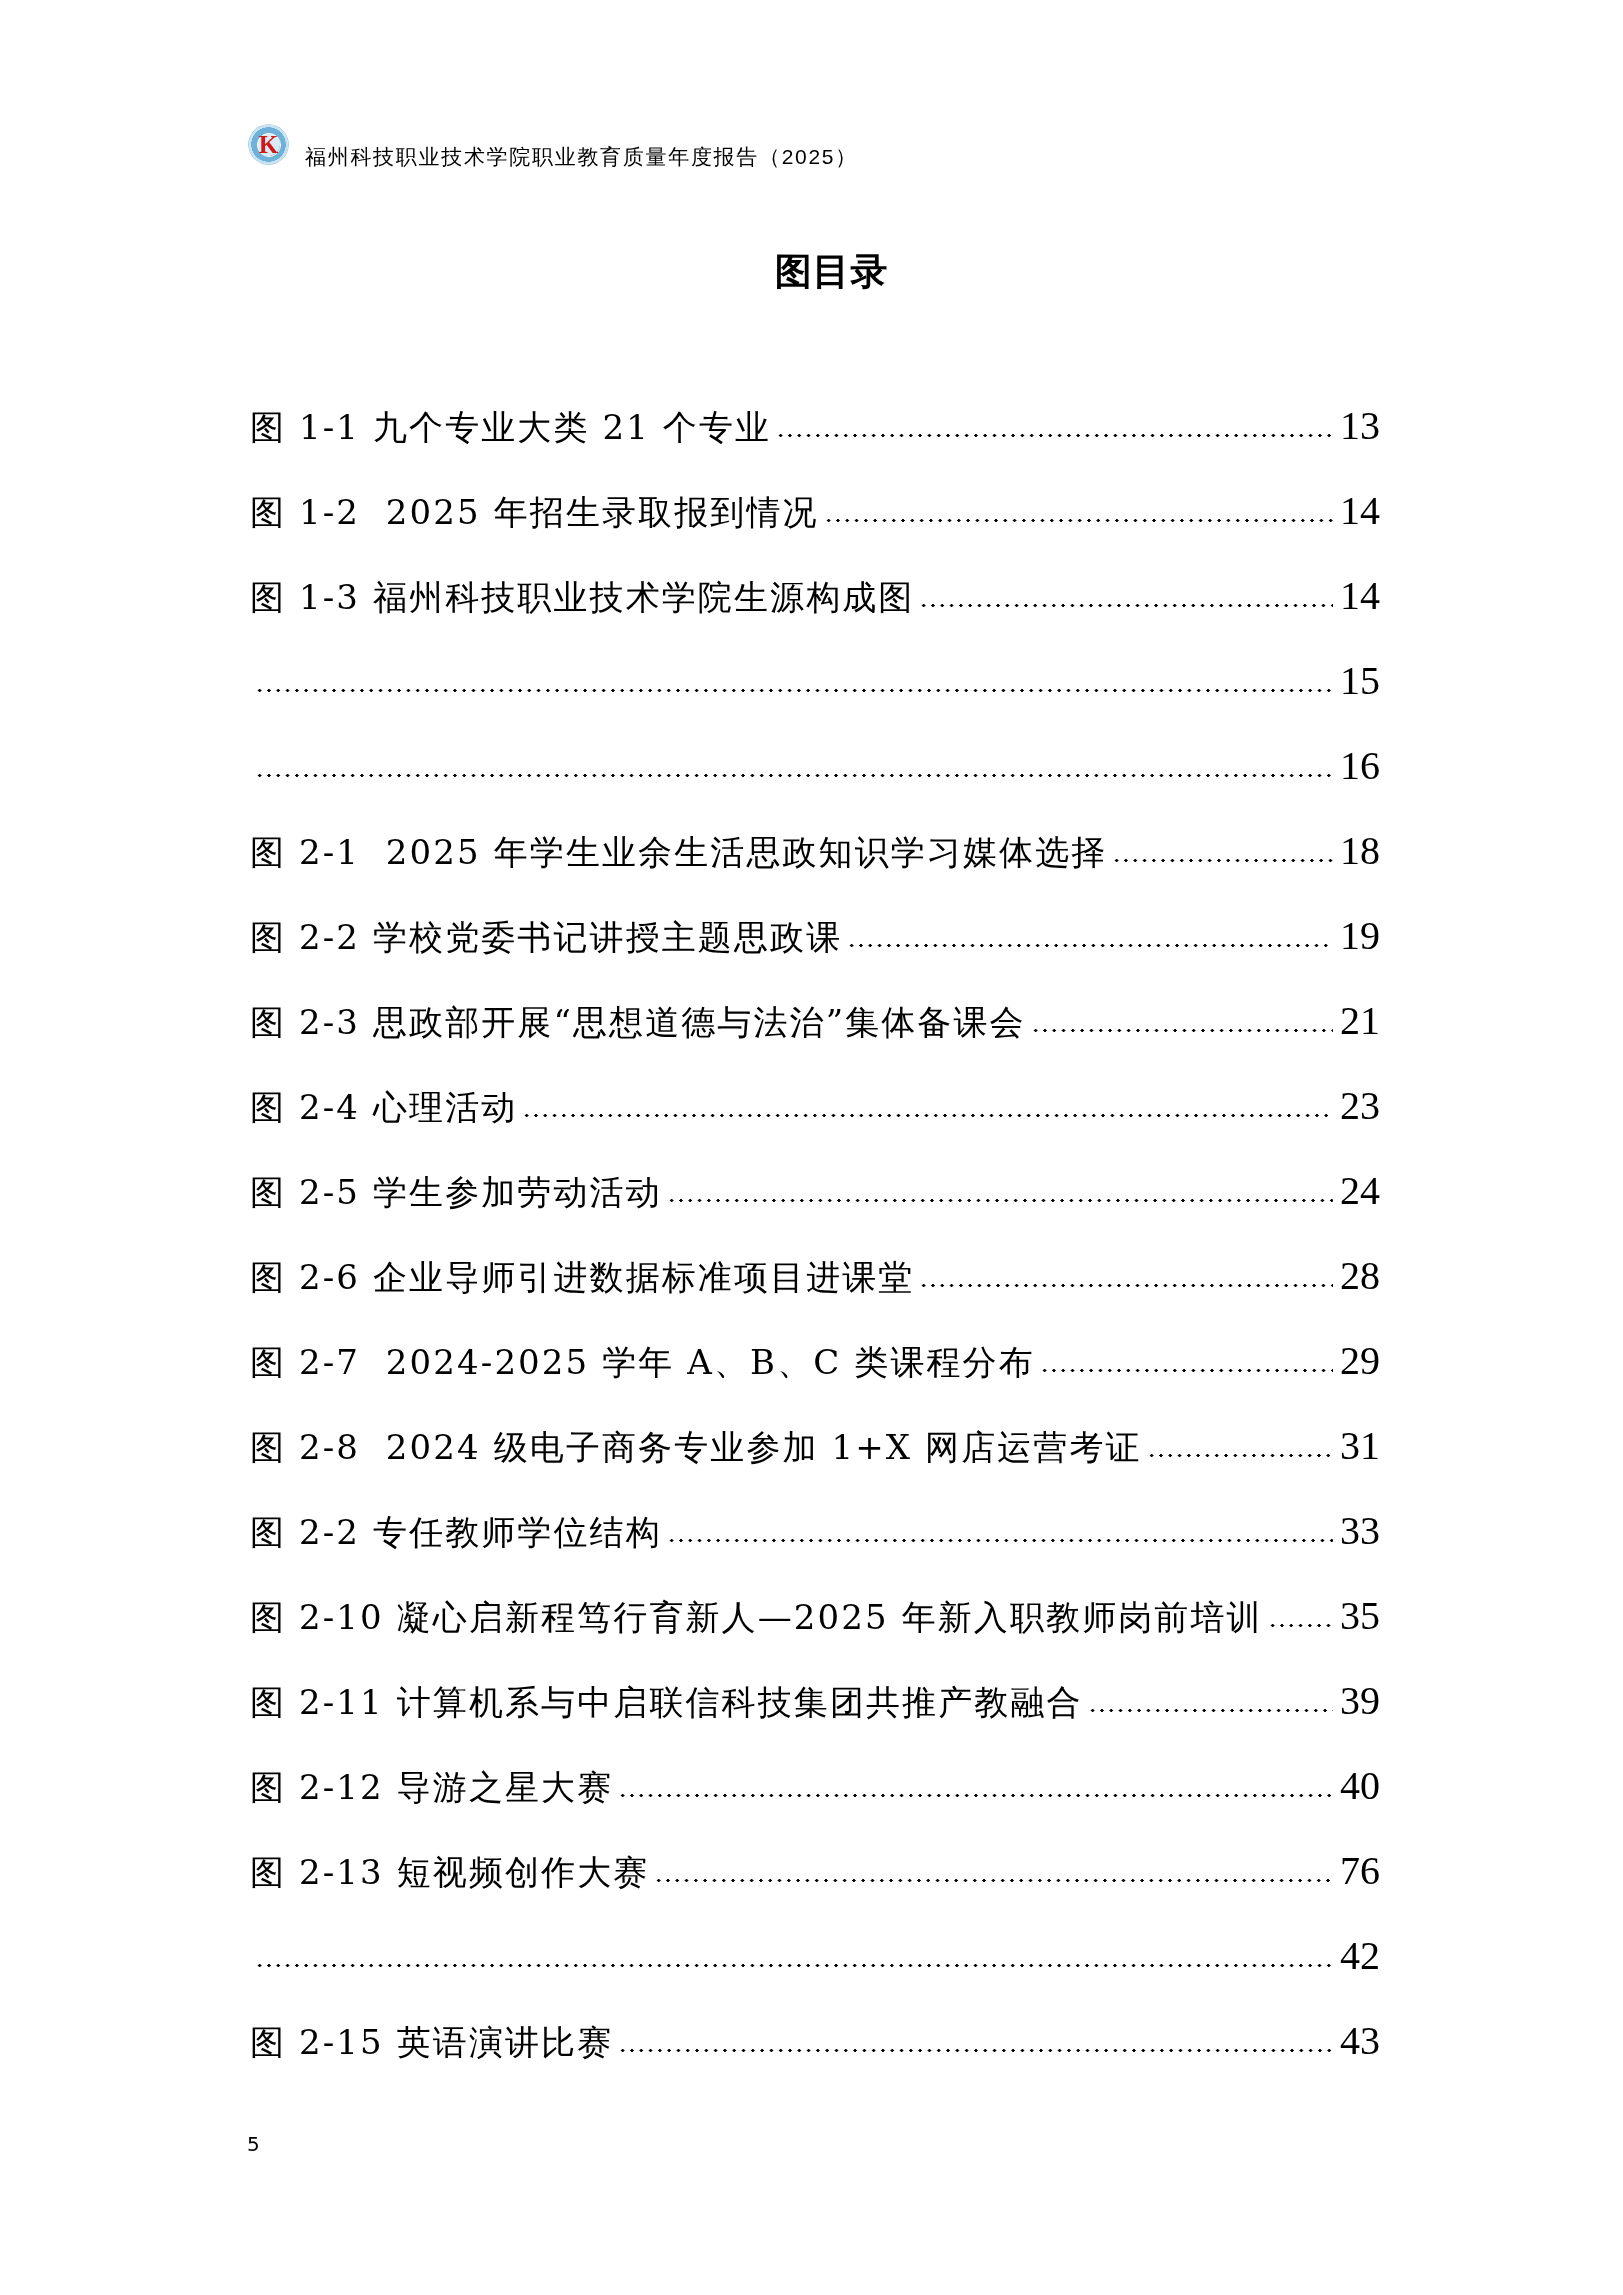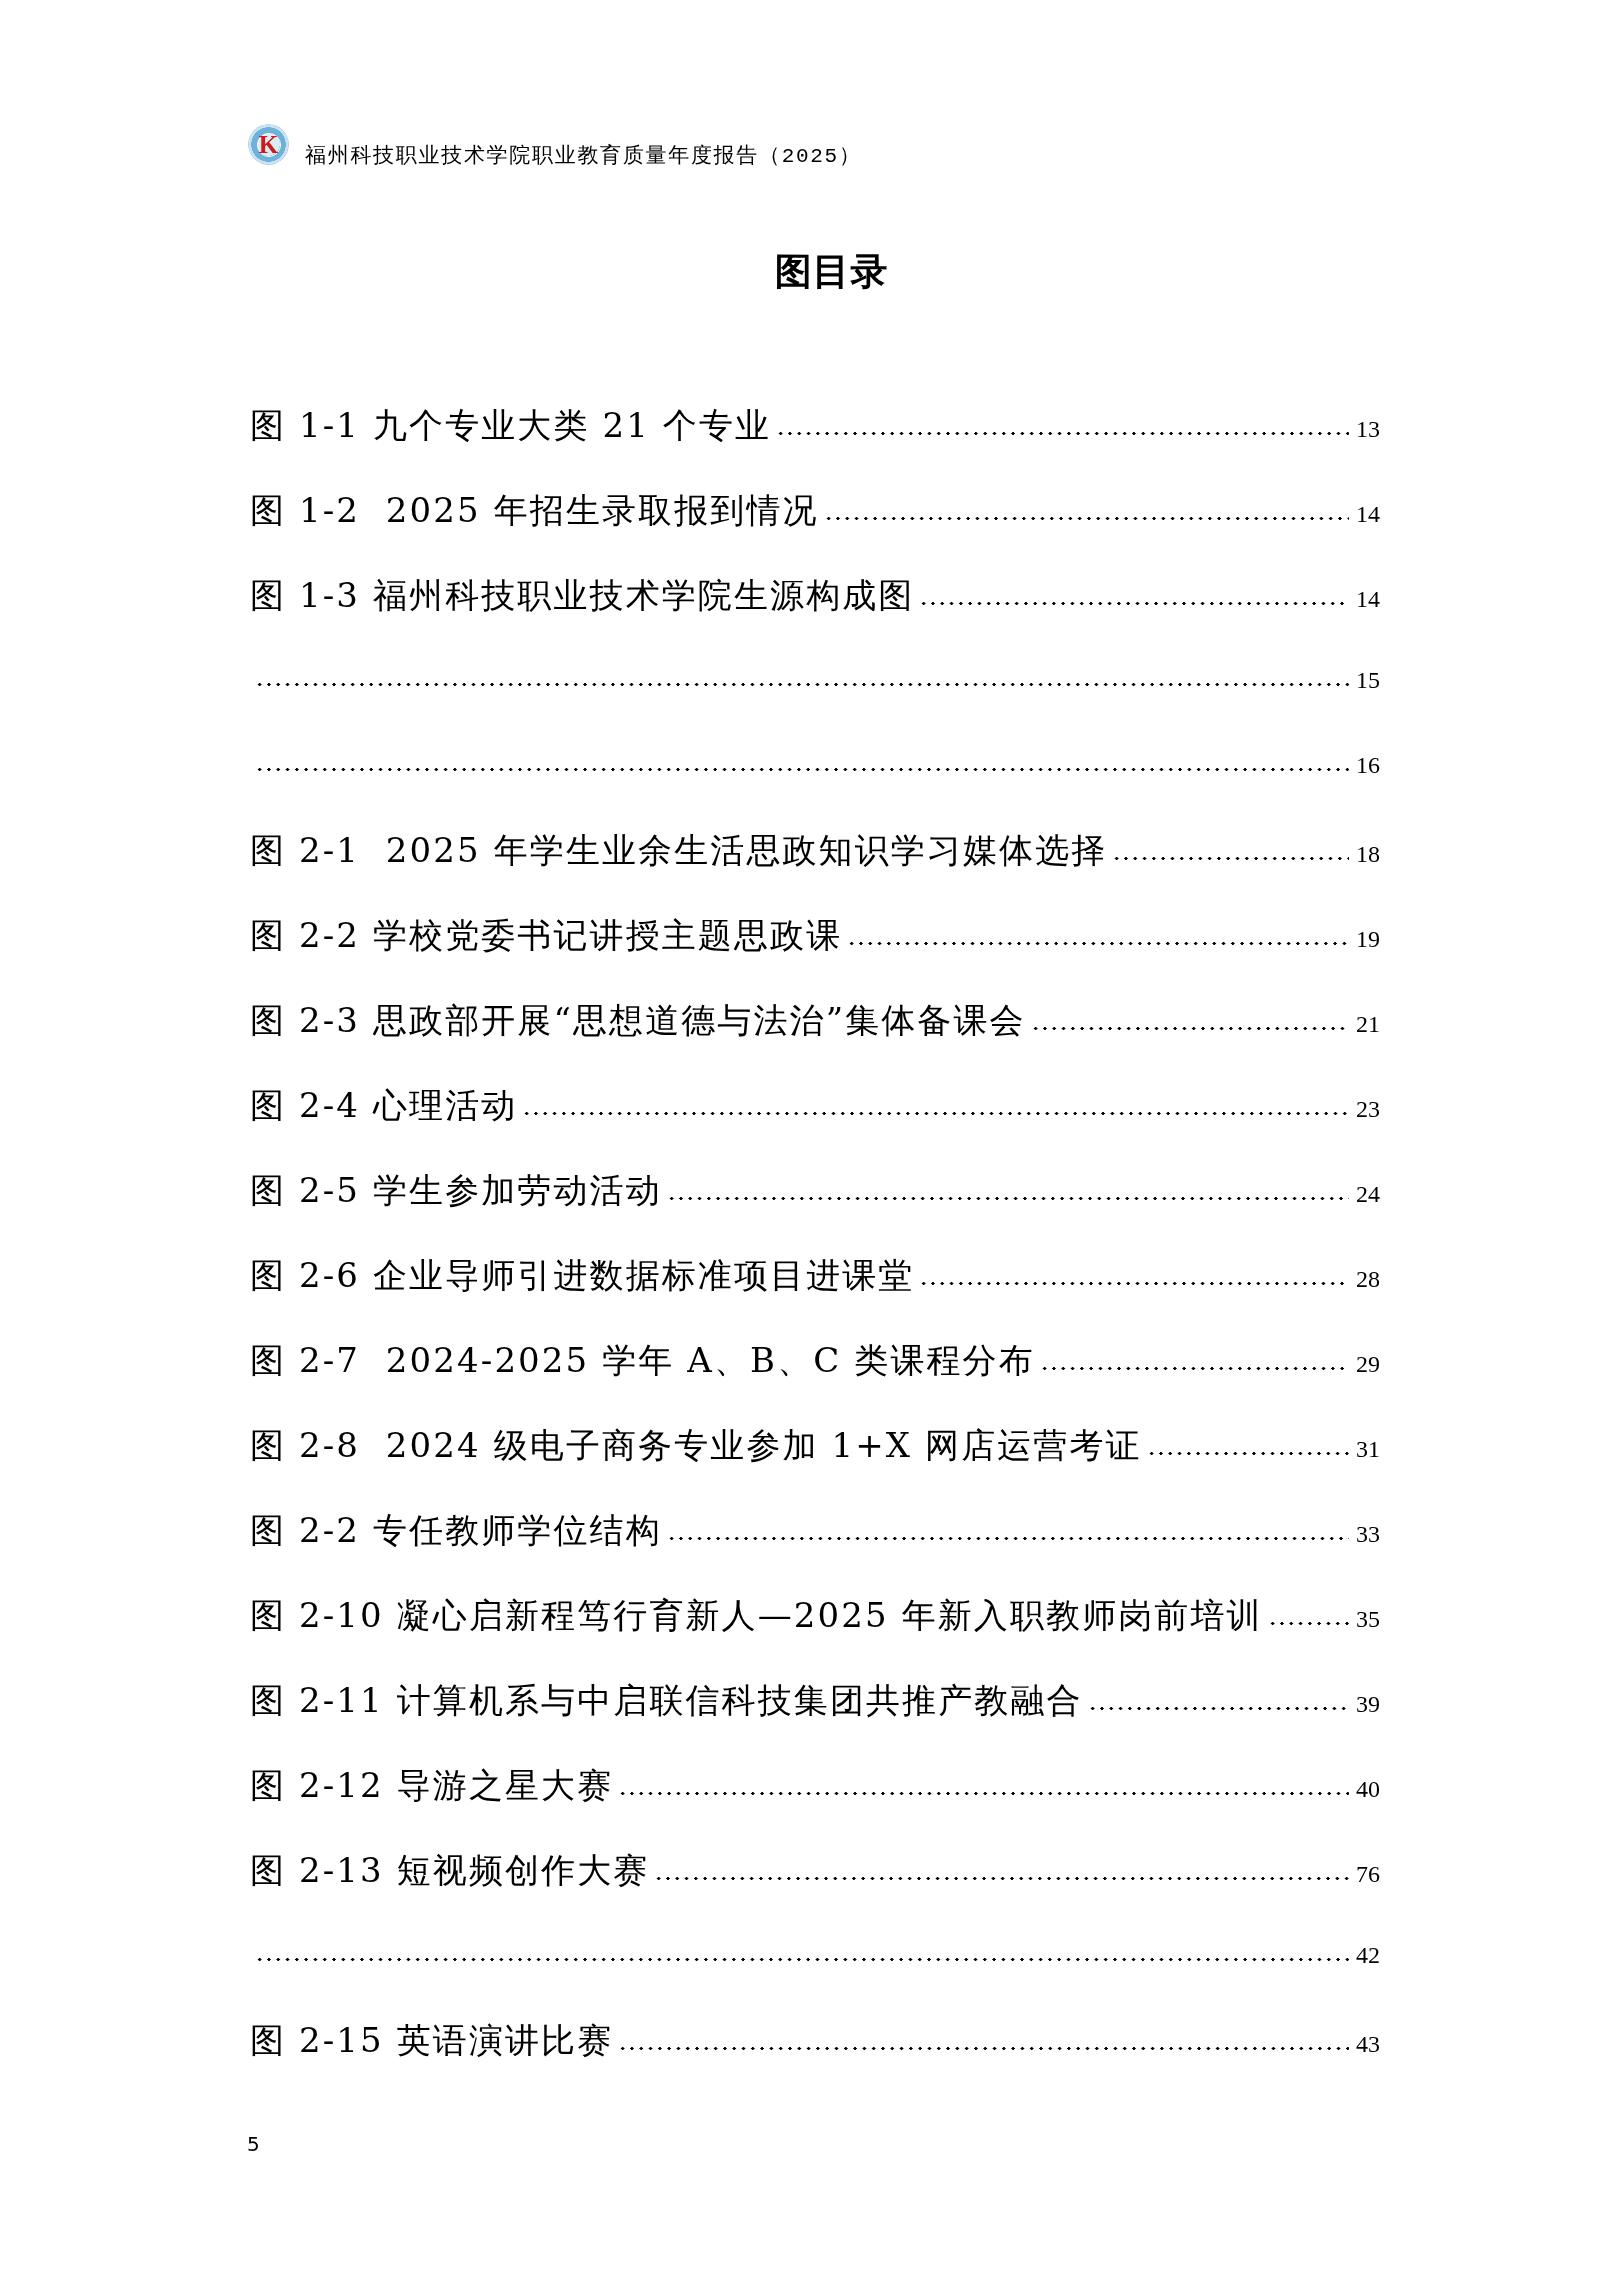--- a/index.html
+++ b/index.html
@@ -5,31 +5,31 @@
   html, body { margin: 0; padding: 0; background: #ffffff; }
   body { width: 1623px; height: 2295px; position: relative; overflow: hidden; color: #000; }
   .header { position: absolute; left: 249px; top: 120px; height: 44px; display: flex; align-items: flex-end; }
   .logo { width: 39px; height: 39px; border-radius: 50%; position: relative;
           background: radial-gradient(circle at 50% 50%, #d9ecf6 0 40%, #6fb2d9 41% 62%, #c8e2f1 63% 80%, #3a8cc4 81% 100%);
           box-shadow: 0 0 0 0.8px #9cc6e0; margin-right: 17px; flex: none; }
   .logo .k { position: absolute; left: 0; right: 0; top: 6.8px; text-align: center;
              font-family: "Liberation Serif", serif; font-weight: bold; font-size: 25px; color: #d01818; line-height: 25px; }
   .logo .grid { position: absolute; left: 7.6px; top: 7.6px; width: 24px; height: 24px; border-radius: 50%;
                 border: 0.8px solid #ffffff; box-sizing: border-box; }
-  .header-title { font-family: Liberation Mono, monospace; font-size: 21px; letter-spacing: 1.7px; line-height: 25px; margin-bottom: -5px; }
+  .header-title { font-family: Liberation Sans, sans-serif; font-size: 21px; letter-spacing: 1.7px; line-height: 25px; margin-bottom: -5px; }
   .page-title { position: absolute; left: 0; right: 0; top: 250px; text-align: center;
                 font-family: "DejaVu Sans", sans-serif; font-weight: bold; font-size: 37px; line-height: 44px; letter-spacing: 0.8px; margin-left: 40px; }
   .toc { position: absolute; left: 250px; width: 1130px; top: 386px; margin-top: 16px; }
   .toc-row { display: flex; align-items: baseline; height: 85px; font-family: "DejaVu Serif", serif; font-size: 34px; line-height: 47px; }
   .toc-label { white-space: pre; letter-spacing: 2.1px; flex: none; }
   .toc-leader { flex: 1; height: 3.4px; margin: 0 6.8px 0 5px; align-self: baseline;
                 background-image: radial-gradient(circle, #000 1.4px, transparent 1.7px);
                 background-size: 9.3px 3.4px; background-repeat: repeat-x; background-position: left center;
                 position: relative; top: -1.7px; min-width: 17px; }
-  .toc-page { flex: none; font-family: "Liberation Serif", serif; font-size: 24px; text-align: left; }
+  .toc-page { flex: none; font-family: "Liberation Serif", serif; font-size: 40px; text-align: left; }
   .page-number { position: absolute; left: 247px; top: 2132px; font-family: "DejaVu Sans", sans-serif; font-size: 20px; line-height: 25px; }
 </style>
 </head>
 <body>
 
 <div class="header">
   <div class="logo">
     <div class="grid"></div>
     <div class="k">K</div>
   </div>

